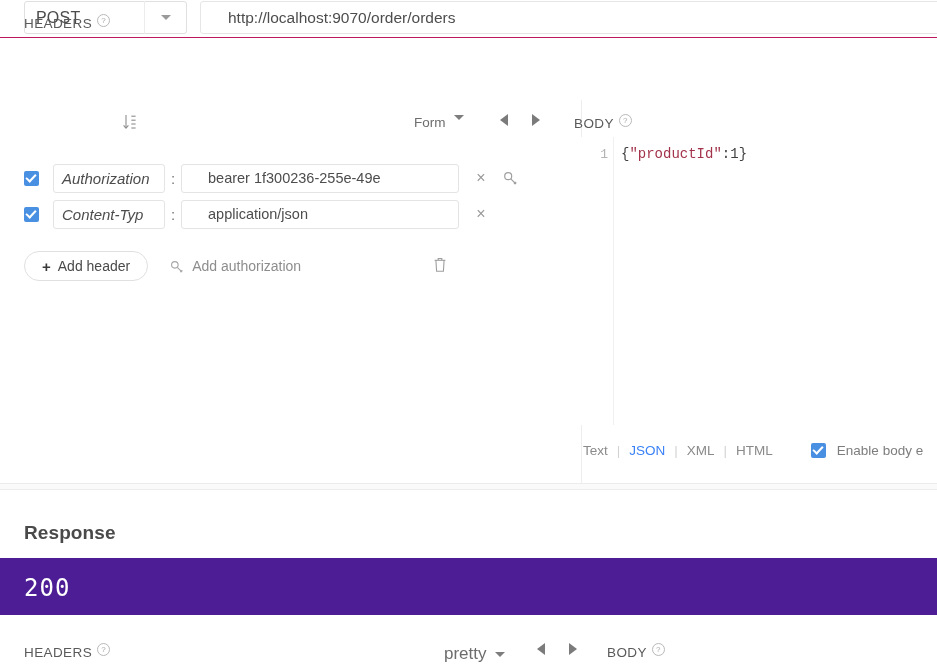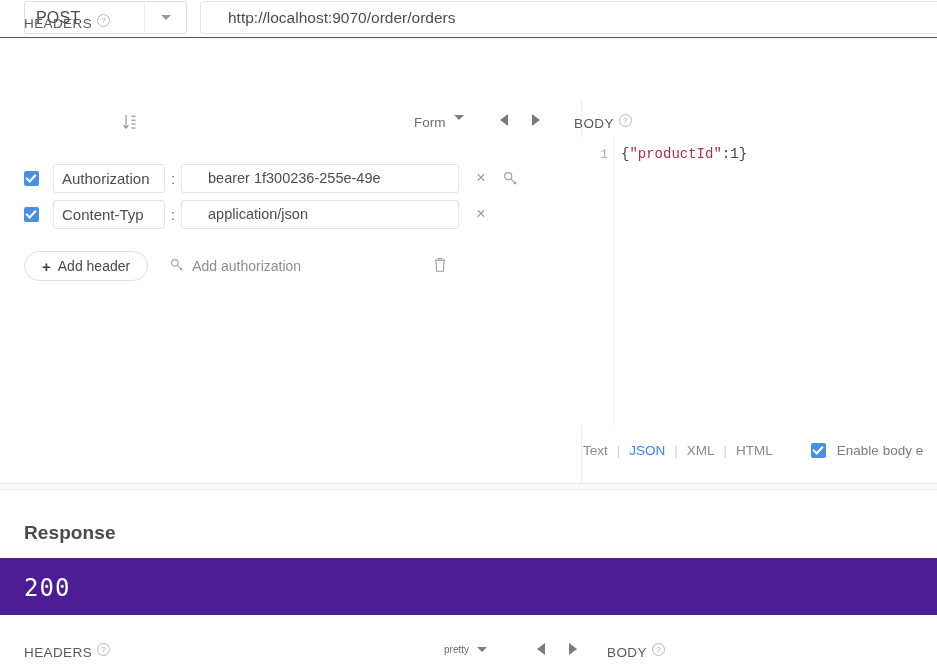--- a/index.html
+++ b/index.html
@@ -221,20 +221,21 @@
     border-radius: 3px;
     background: #fff;
     box-sizing: border-box;
     display: flex;
     align-items: center;
     padding-left: 8px;
     font-size: 15px;
     color: #4d4d4d;
     overflow: hidden;
     white-space: nowrap;
+    font-style: italic;
   }
   .colon {
     width: 16px;
     text-align: center;
     font-size: 15px;
     color: #777;
   }
   .hdr-val {
     width: 278px; height: 29px;
     border: 1px solid #e4e4e4;
@@ -291,21 +292,21 @@
   .btn-add .plus {
     font-size: 15px;
     font-weight: bold;
     margin-right: 7px;
     color: #3a3a3a;
     line-height: 1;
   }
   .add-auth {
     margin-left: 22px;
     display: flex;
-    align-items: flex-start;
+    align-items: flex-end;
     font-size: 14px;
     color: #8d8d8d;
     cursor: pointer;
   }
   .add-auth .kic { margin-right: 8px; color:#a6a6a6; }
   .add-auth .kic svg { display:block; }
   .trash {
     position: absolute;
     left: 433px; top: 7px;
     color: #9e9e9e;
@@ -418,21 +419,21 @@
   }
   .resp-headers-title {
     position: absolute;
     left: 24px; top: 28px;
   }
   .pretty-select {
     position: absolute;
     left: 444px; top: 29px;
     display: flex;
     align-items: center;
-    font-size: 10px;
+    font-size: 17px;
     color: #6d6d6d;
   }
   .pretty-select .caret { margin-left: 8px; border-top-color:#7d7d7d; }
   .resp-nav {
     position: absolute;
     left: 537px; top: 28px;
     display: flex;
     align-items: center;
     gap: 24px;
   }

